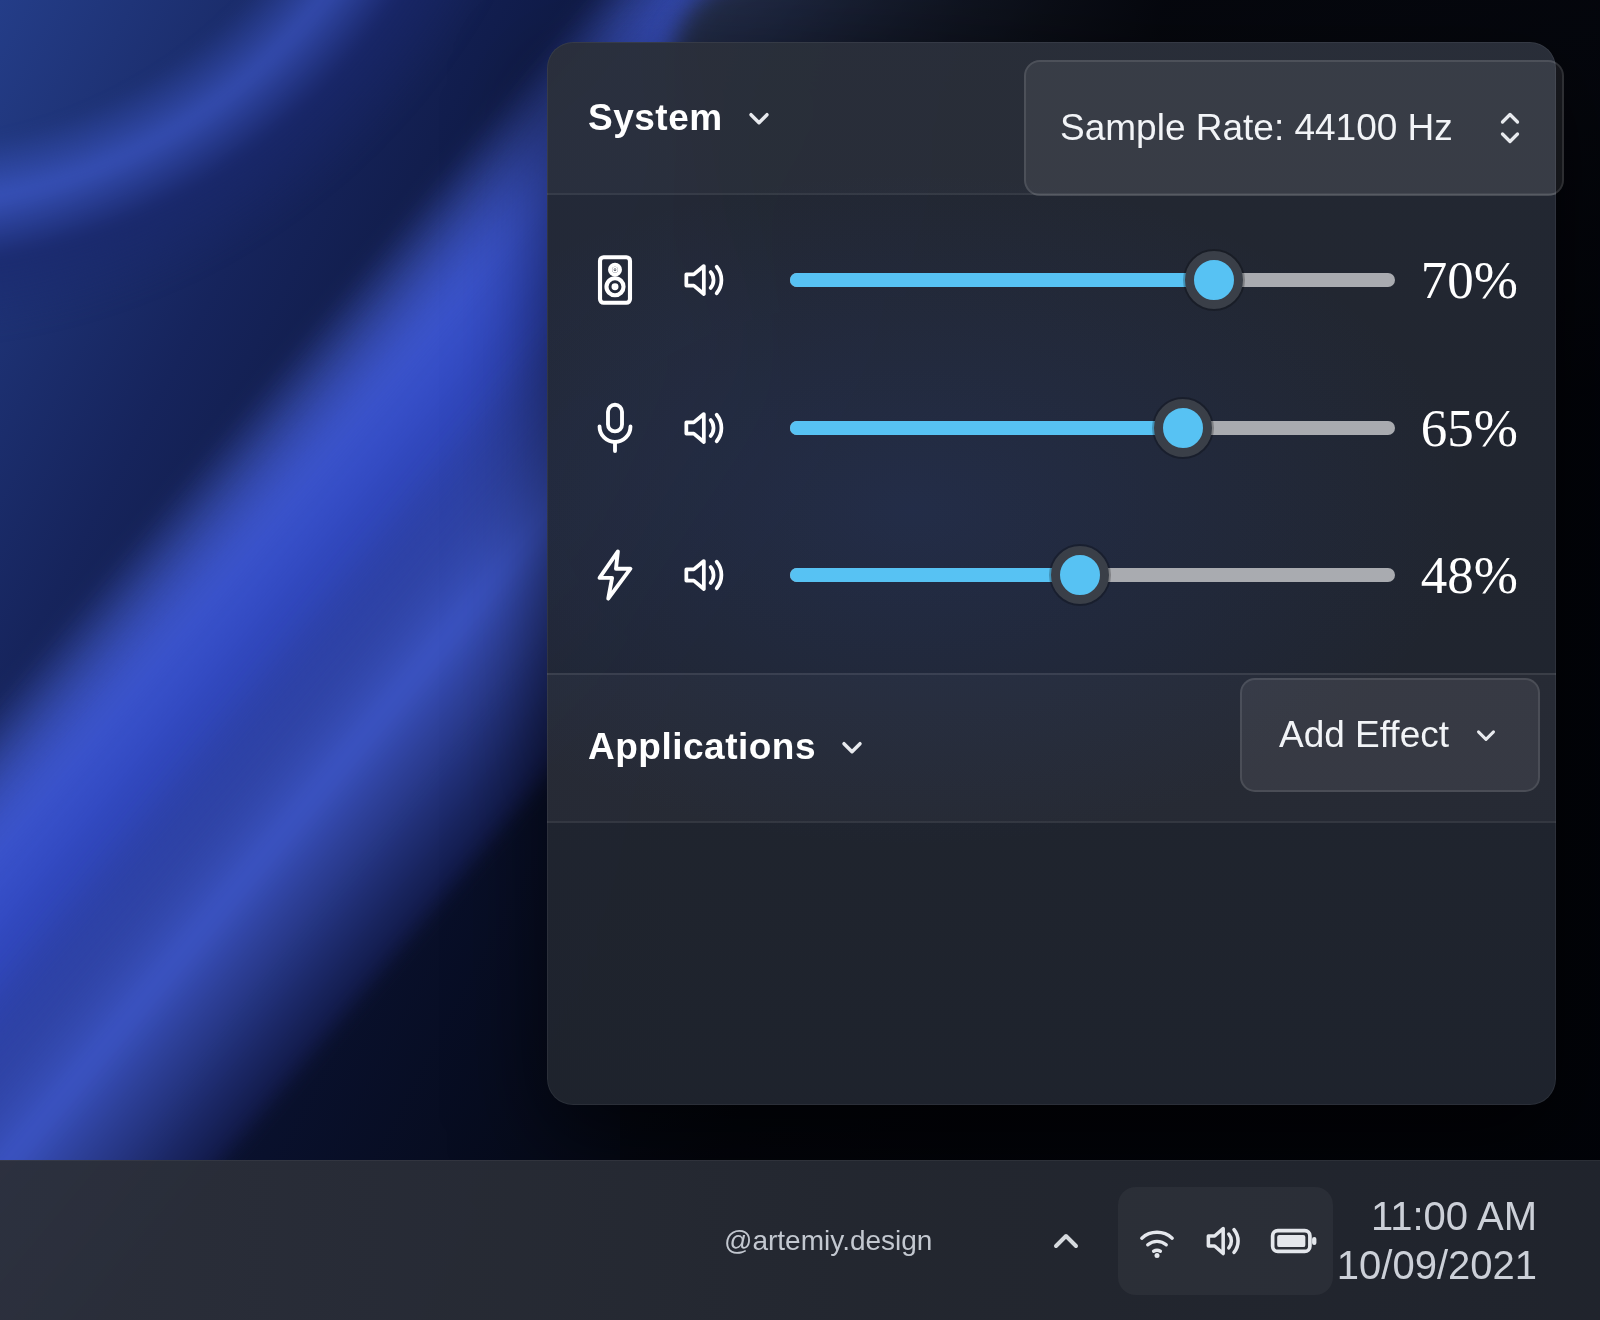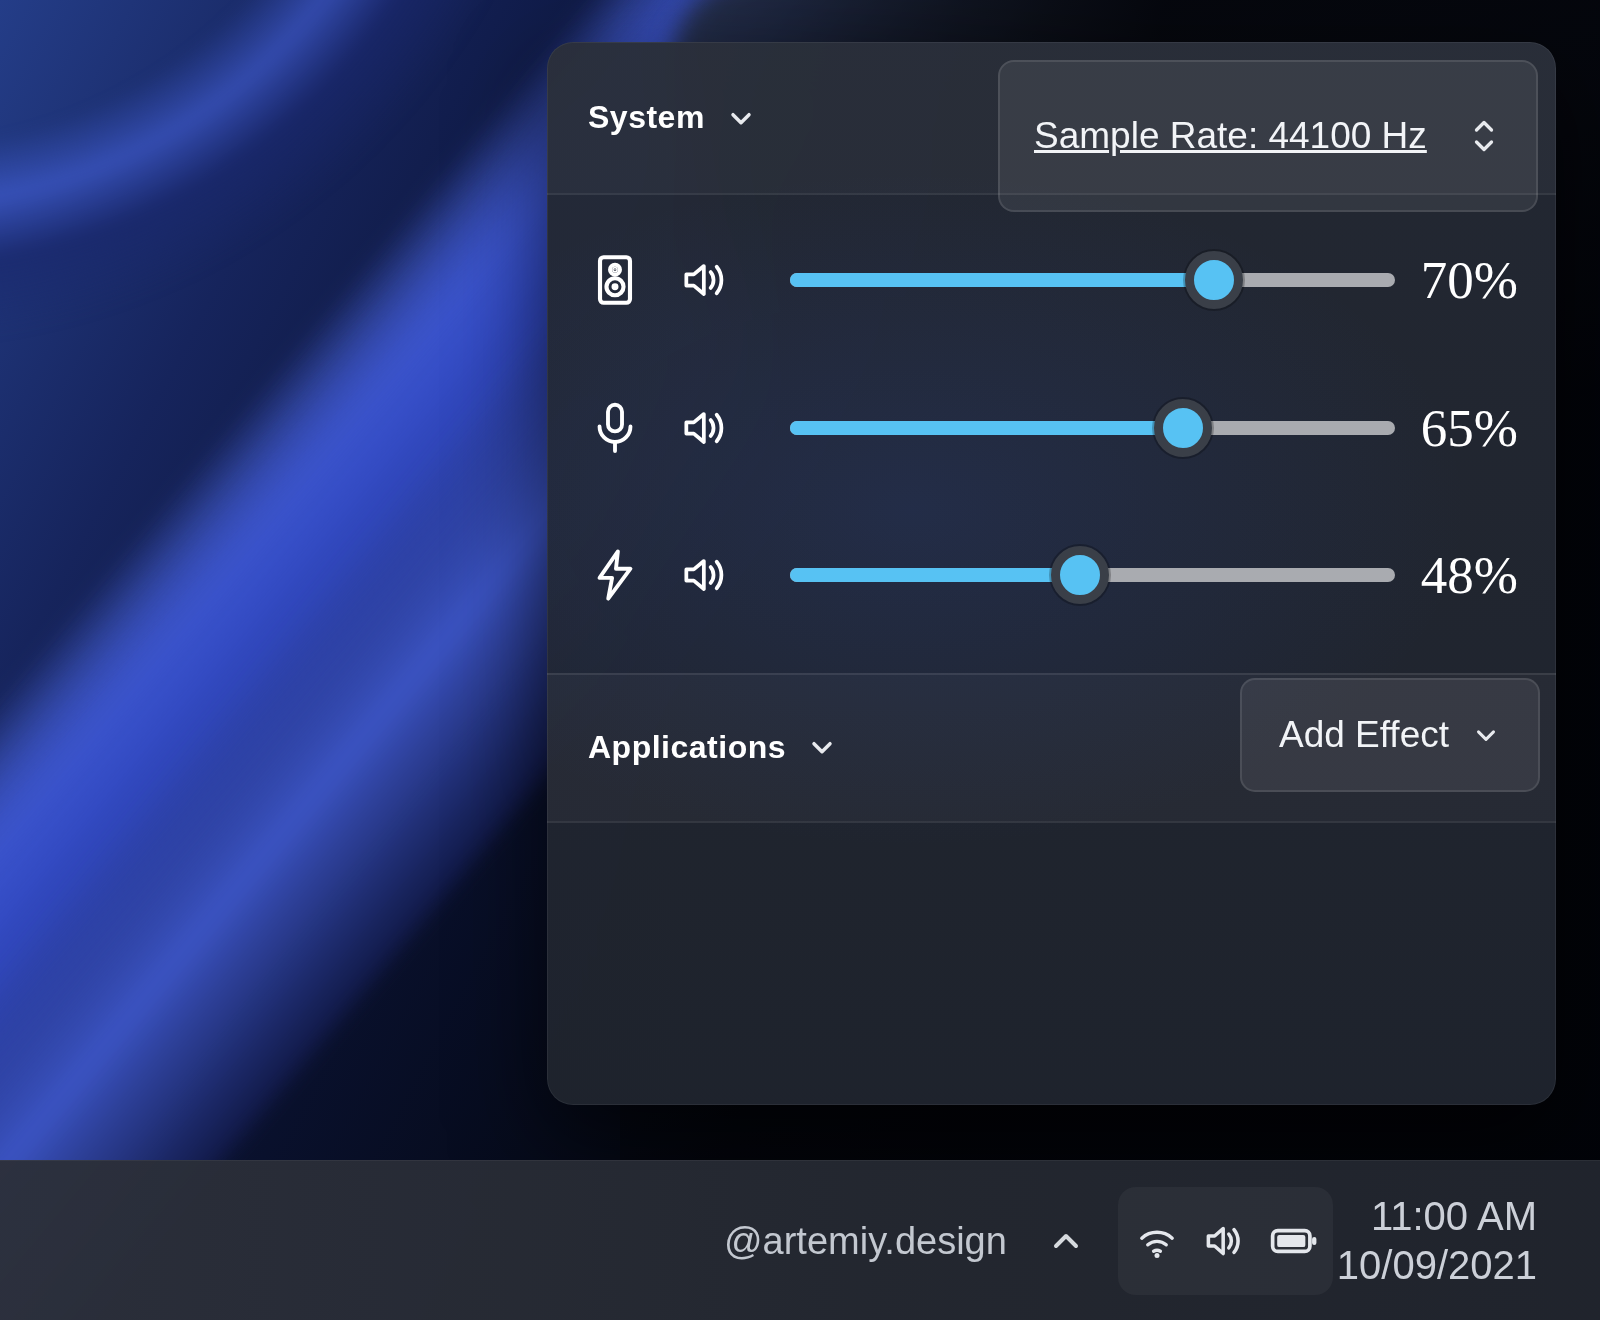--- a/index.html
+++ b/index.html
@@ -31,26 +31,26 @@
       radial-gradient(860px 520px at 36% 44%,rgba(45,80,190,.17),transparent 65%),
       linear-gradient(180deg,rgba(36,41,52,.97),rgba(31,36,46,.97));
     box-shadow:0 34px 90px rgba(0,0,0,.6), inset 0 0 0 1px rgba(255,255,255,.06);
     backdrop-filter:blur(28px);
   }
   .band{position:absolute;left:0;right:0;background:rgba(255,255,255,.032);}
   .band.header{top:0;height:151px;border-radius:26px 26px 0 0;}
   .band.apps{top:631px;height:148px;}
   .divider{position:absolute;left:0;right:0;height:2px;background:rgba(255,255,255,.09);}
   .section-title{position:absolute;left:41px;display:flex;align-items:center;gap:20px;cursor:pointer;}
-  .section-title span{font-size:32px;font-weight:700;color:#fff;letter-spacing:.5px;}
+  .section-title span{font-size:37px;font-weight:700;color:#fff;letter-spacing:.5px;}
   .pill-btn{position:absolute;display:flex;align-items:center;justify-content:space-between;
     background:rgba(255,255,255,.075);border:2px solid rgba(255,255,255,.10);border-radius:16px;
     color:#f2f4f7;cursor:pointer;box-sizing:border-box;padding:0 34px;}
   .pill-btn span{font-size:37px;}
-  .sample-rate{left:451px;top:18px;width:540px;height:152px;text-decoration:underline;}
+  .sample-rate{left:477px;top:18px;width:540px;height:136px;}
   .add-effect{left:693px;top:636px;width:300px;height:114px;justify-content:center;gap:22px;border-radius:15px;}
   
   .row{position:absolute;left:0;right:0;height:160px;}
   .dev-slot{position:absolute;left:20px;top:0;width:96px;height:100%;display:flex;align-items:center;justify-content:center;}
   .vol-slot{position:absolute;left:112px;top:0;width:92px;height:100%;display:flex;align-items:center;justify-content:center;cursor:pointer;}
   .slider{position:absolute;left:243px;width:605px;top:0;height:100%;cursor:pointer;}
   .track{position:absolute;left:0;right:0;top:50%;height:14px;margin-top:-7px;background:#a9abb0;border-radius:7px;}
   .fill{position:absolute;left:0;top:0;height:100%;background:#57c2f3;border-radius:7px;}
   .thumb{position:absolute;top:50%;width:40px;height:40px;box-sizing:content-box;
     background:#57c2f3;border:9px solid #3a3f48;border-radius:50%;transform:translate(-50%,-50%);
@@ -64,21 +64,21 @@
   
   .toggle{position:absolute;left:33px;top:50%;transform:translateY(-50%);width:132px;height:62px;border-radius:31px;
     background:#74cdf3;cursor:pointer;}
   .toggle .knob{position:absolute;right:7px;top:7px;width:48px;height:48px;border-radius:50%;background:#0e141d;}
   .eq-label{position:absolute;left:215px;top:0;height:100%;display:flex;align-items:center;font-size:41px;color:#fff;}
   
   .taskbar{position:absolute;left:0;top:1160px;width:1600px;height:160px;
     background:linear-gradient(90deg,rgba(44,48,59,.97) 0%,rgba(36,40,49,.97) 55%,rgba(33,37,46,.97) 100%);
     border-top:1px solid rgba(255,255,255,.05);}
   .tb-user{position:absolute;left:724px;top:0;height:100%;display:flex;align-items:center;
-    font-size:38px;color:#c3c8d0;cursor:pointer;}
+    font-size:28px;color:#c3c8d0;cursor:pointer;}
   .tb-chevron{position:absolute;left:1046px;top:0;height:100%;display:flex;align-items:center;cursor:pointer;}
   .tray{position:absolute;left:1118px;top:50%;transform:translateY(-50%);width:215px;height:108px;
     border-radius:18px;background:rgba(255,255,255,.045);display:flex;align-items:center;justify-content:center;
     gap:18px;cursor:pointer;}
   .clock{position:absolute;right:63px;top:50%;transform:translateY(-50%);text-align:right;
     font-size:40px;line-height:1.23;color:#ccd0d8;cursor:pointer;}
   .icon{display:flex;align-items:center;justify-content:center;}
   svg{display:block;}
 </style>
 </head>

